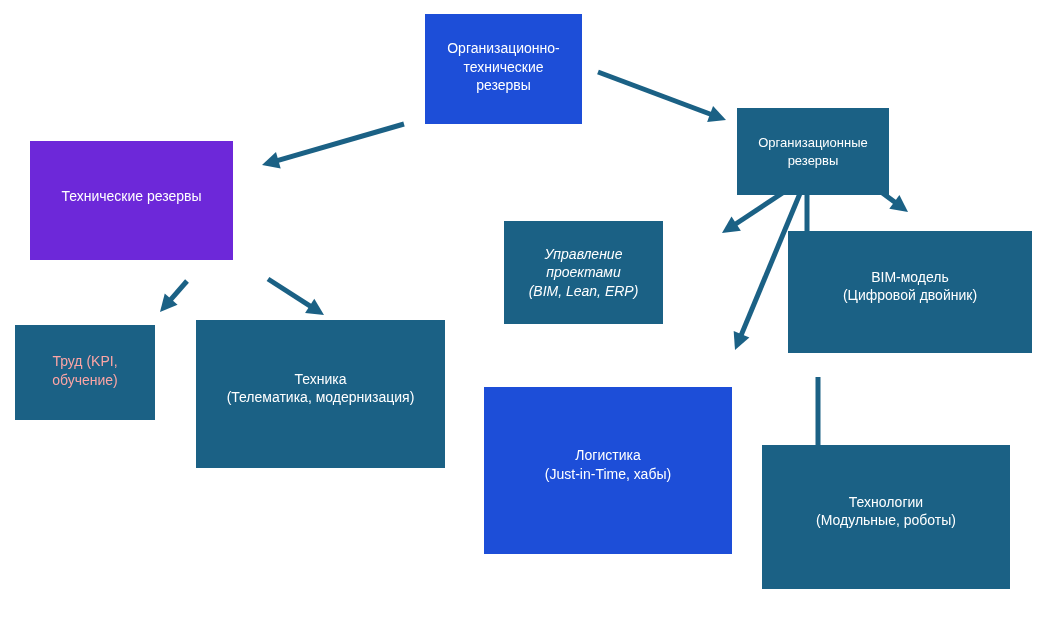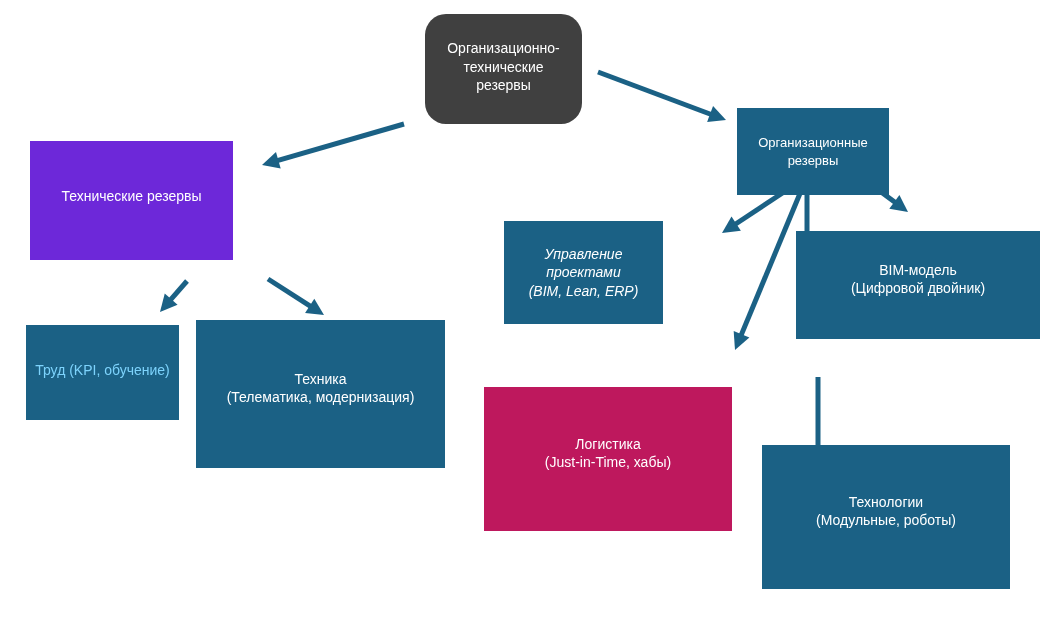--- a/index.html
+++ b/index.html
@@ -78,32 +78,32 @@
       <g>
         <line x1="873" y1="186" x2="895.9588422806831" y2="203.0551399799361" stroke="#1b6185" stroke-width="5"></line>
         <polygon points="908,212 889.2846005734048,208.68581468487375 899.4221085961437,195.03916926964806" fill="#1b6185"></polygon>
       </g>
       <g>
         <line x1="818" y1="377" x2="818" y2="455" stroke="#1b6185" stroke-width="5"></line>
         <polygon points="818,470 809.5,453 826.5,453" fill="#1b6185"></polygon>
       </g>
     </svg>
   <div id="node-layer">
-      <div class="node" style="left: 425px; top: 14px; width: 157px; height: 110px; font-size: 14px; background: #404040; color: rgb(255, 255, 255); border-radius: 21px;"><span class="node-text" style="transform: translateY(-2px);">Организационно-
+      <div class="node" style="left: 425px; top: 14px; width: 157px; height: 110px; font-size: 14px; background: #1d4ed8; color: rgb(255, 255, 255);"><span class="node-text" style="transform: translateY(-2px);">Организационно-
 технические
 резервы</span></div>
       <div class="node" style="left: 30px; top: 141px; width: 203px; height: 119px; font-size: 14px; background: #6d28d9; color: rgb(255, 255, 255);"><span class="node-text" style="transform: translateY(-4px);">Технические резервы</span></div>
       <div class="node" style="left: 737px; top: 108px; width: 152px; height: 87px; font-size: 13px; background: rgb(27, 97, 133); color: rgb(255, 255, 255);"><span class="node-text">Организационные
 резервы</span></div>
-      <div class="node" style="left: 15px; top: 325px; width: 153px; height: 95px; font-size: 14px; background: rgb(27, 97, 133); color: #7dd3fc; margin-left: 11px;"><span class="node-text" style="transform: translateY(-2px);">Труд (KPI, обучение)</span></div>
+      <div class="node" style="left: 15px; top: 325px; width: 140px; height: 95px; font-size: 14px; background: rgb(27, 97, 133); color: #fca5a5;"><span class="node-text" style="transform: translateY(-2px);">Труд (KPI, обучение)</span></div>
       <div class="node" style="left: 196px; top: 320px; width: 249px; height: 148px; font-size: 14px; background: rgb(27, 97, 133); color: rgb(255, 255, 255);"><span class="node-text" style="transform: translateY(-6px);">Техника
 (Телематика, модернизация)</span></div>
       <div class="node" style="left: 504px; top: 221px; width: 159px; height: 103px; font-size: 14px; background: rgb(27, 97, 133); color: rgb(255, 255, 255); font-style: italic;"><span class="node-text">Управление
 проектами
 (BIM, Lean, ERP)</span></div>
-      <div class="node" style="left: 788px; top: 231px; width: 244px; height: 108px; font-size: 14px; background: rgb(27, 97, 133); color: rgb(255, 255, 255); margin-left: 8px;"><span class="node-text" style="transform: translateY(-6px);">BIM-модель
+      <div class="node" style="left: 788px; top: 231px; width: 244px; height: 122px; font-size: 14px; background: rgb(27, 97, 133); color: rgb(255, 255, 255);"><span class="node-text" style="transform: translateY(-6px);">BIM-модель
 (Цифровой двойник)</span></div>
-      <div class="node" style="left: 484px; top: 387px; width: 248px; height: 144px; font-size: 14px; background: #be185d; color: rgb(255, 255, 255);"><span class="node-text" style="transform: translateY(-6px);">Логистика
+      <div class="node" style="left: 484px; top: 387px; width: 248px; height: 167px; font-size: 14px; background: #1d4ed8; color: rgb(255, 255, 255);"><span class="node-text" style="transform: translateY(-6px);">Логистика
 (Just-in-Time, хабы)</span></div>
       <div class="node" style="left: 762px; top: 445px; width: 248px; height: 144px; font-size: 14px; background: rgb(27, 97, 133); color: rgb(255, 255, 255);"><span class="node-text" style="transform: translateY(-6px);">Технологии
 (Модульные, роботы)</span></div>
     </div>
 </div>
 
 </body></html>

